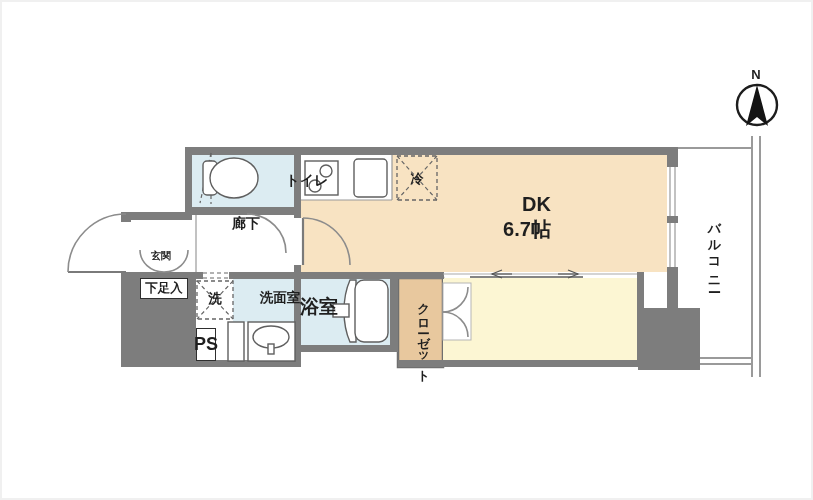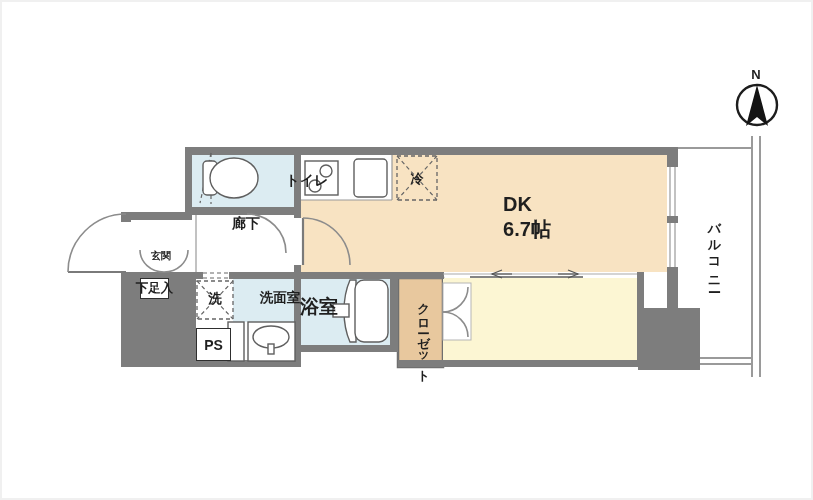--- a/index.html
+++ b/index.html
@@ -23,21 +23,21 @@
   .dashline{fill:none;stroke:#666;stroke-width:1.2;stroke-dasharray:4 3;}
   .dashbox{fill:#ffffff;stroke:#666;stroke-width:1.3;stroke-dasharray:4 3;}
   .dashboxclear{fill:none;stroke:#666;stroke-width:1.3;stroke-dasharray:4 3;}
   .rail{stroke:#9a9a9a;stroke-width:2;fill:none;}
   .compass-ring{fill:#fff;stroke:#1d1d1d;stroke-width:2.4;}
   .compass-needle{fill:#141414;}
   
   .lbl{position:absolute;transform:translate(-50%,-50%);font-weight:bold;color:#1f1f1f;white-space:nowrap;}
   .lbl-box{position:absolute;background:#fff;border:1.5px solid #2e2e2e;font-weight:bold;color:#1f1f1f;
            display:flex;align-items:center;justify-content:center;box-sizing:border-box;white-space:nowrap;}
-  .lbl-col{text-align:left;line-height:1.25;}
+  .lbl-col{text-align:right;line-height:1.25;}
   .vtext{writing-mode:vertical-rl;}
 </style>
 </head>
 <body>
 
 <div class="stage">
 
   <svg class="plan-svg" width="813" height="500" viewBox="0 0 813 500">
 
     <g>
@@ -187,25 +187,25 @@
     </g>
 
     <g>
       <circle class="compass-ring" cx="757" cy="105" r="20"></circle>
       <polygon class="compass-needle" points="757,85 746,126 757,117 768,126"></polygon>
     </g>
   </svg>
 
   <div class="lbl" style="left:272px;top:181px;font-size:14px;margin-left:35px;">トイレ</div>
   <div class="lbl" style="left:161px;top:256px;font-size:10px;">玄関</div>
-  <div class="lbl-box" style="left:140px;top:278px;width:29px;height:21px;font-size:12.5px;">下足入</div>
+  <div class="lbl-box" style="left:140px;top:278px;width:48px;height:21px;font-size:12.5px;">下足入</div>
   <div class="lbl" style="left:246px;top:224px;font-size:14px;">廊下</div>
   <div class="lbl" style="left:215px;top:299px;font-size:13.5px;">洗</div>
   <div class="lbl" style="left:280px;top:298px;font-size:13.5px;">洗面室</div>
-  <div class="lbl-box" style="left:196px;top:328px;width:35px;height:33px;font-size:14px;">PS</div>
+  <div class="lbl-box" style="left:196px;top:328px;width:20px;height:33px;font-size:18px;">PS</div>
   <div class="lbl" style="left:319px;top:307px;font-size:19px;">浴室</div>
   <div class="lbl" style="left:417px;top:179px;font-size:13px;">冷</div>
 
   <div class="lbl lbl-col" style="left:527px;top:217px;font-size:20px;">
     <div>DK</div>
     <div>6.7帖</div>
   </div>
 
 
   <div class="lbl vtext" style="left:423px;top:320px;font-size:12.5px;height:52px;letter-spacing:2px;line-height:1.05;">クローゼット</div>

